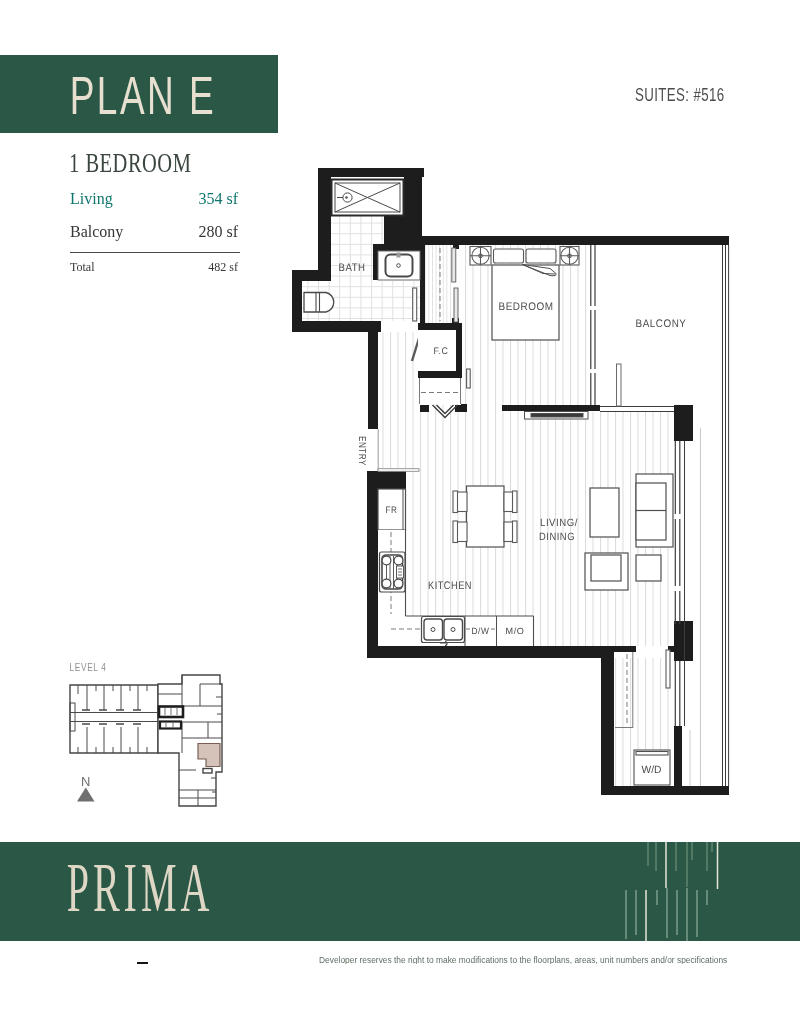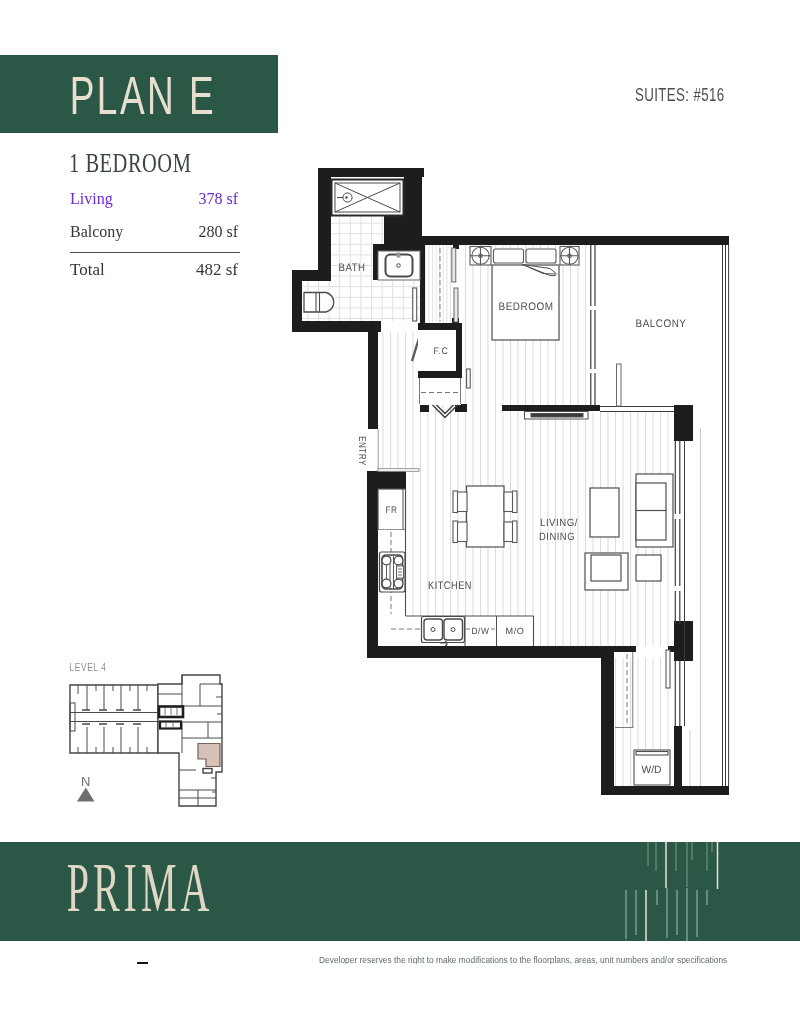--- a/index.html
+++ b/index.html
@@ -14,33 +14,33 @@
 
 <div class="abs" style="left:0;top:55;top:55px;width:278px;height:78px;background:#2b5846;"></div>
 
 <div class="abs" style="left:4px;top:65px;width:278px;text-align:center;font-family:'Liberation Sans',sans-serif;
      font-size:37px;color:#e7e0d0;letter-spacing:2.5px;font-weight:400;transform:scaleY(1.47);transform-origin:0 0;">PLAN&nbsp;E</div>
 
 <div class="abs" style="left:635px;top:84.5px;font-size:17.5px;color:#4d4d4d;letter-spacing:0.5px;white-space:nowrap;transform:scaleX(0.76);transform-origin:0 0;">SUITES: #516</div>
 
 <div class="abs" style="left:69px;top:147px;font-family:'Liberation Serif',serif;font-size:20.5px;color:#3a463e;letter-spacing:0.5px;transform:scaleY(1.38);transform-origin:0 0;">1 BEDROOM</div>
 
-<div class="abs" style="left:70px;top:190px;width:168px;font-family:'Liberation Serif',serif;font-size:16px;color:#6d28d9;">
+<div class="abs" style="left:70px;top:190px;width:168px;font-family:'Liberation Serif',serif;font-size:16px;color:#0f766e;">
   <span style="float:left">Living</span>
-      <span style="float:right">378 sf</span>
+      <span style="float:right">354 sf</span>
     </div>
 
 <div class="abs" style="left:70px;top:223px;width:168px;font-family:'Liberation Serif',serif;font-size:16px;color:#363636;">
   <span style="float:left">Balcony</span>
       <span style="float:right">280 sf</span>
     </div>
 
 <div class="abs" style="left:70px;top:252px;width:170px;height:1px;background:#4a4a4a;"></div>
 
-<div class="abs" style="left:70px;top:260px;width:168px;font-family:'Liberation Serif',serif;font-size:17px;color:#363636;">
+<div class="abs" style="left:70px;top:260px;width:168px;font-family:'Liberation Serif',serif;font-size:12px;color:#363636;">
   <span style="float:left">Total</span>
       <span style="float:right">482 sf</span>
     </div>
 
 <svg class="abs" style="left:0;top:0;opacity:0.999;" width="800" height="1036" viewBox="0 0 800 1036">
 <defs>
   <pattern id="hatch" width="7.5" height="10" patternUnits="userSpaceOnUse">
     <rect width="7.5" height="10" fill="#fff"></rect>
     <line x1="0.5" y1="0" x2="0.5" y2="10" stroke="#dcdcdc" stroke-width="1"></line>
   </pattern>

